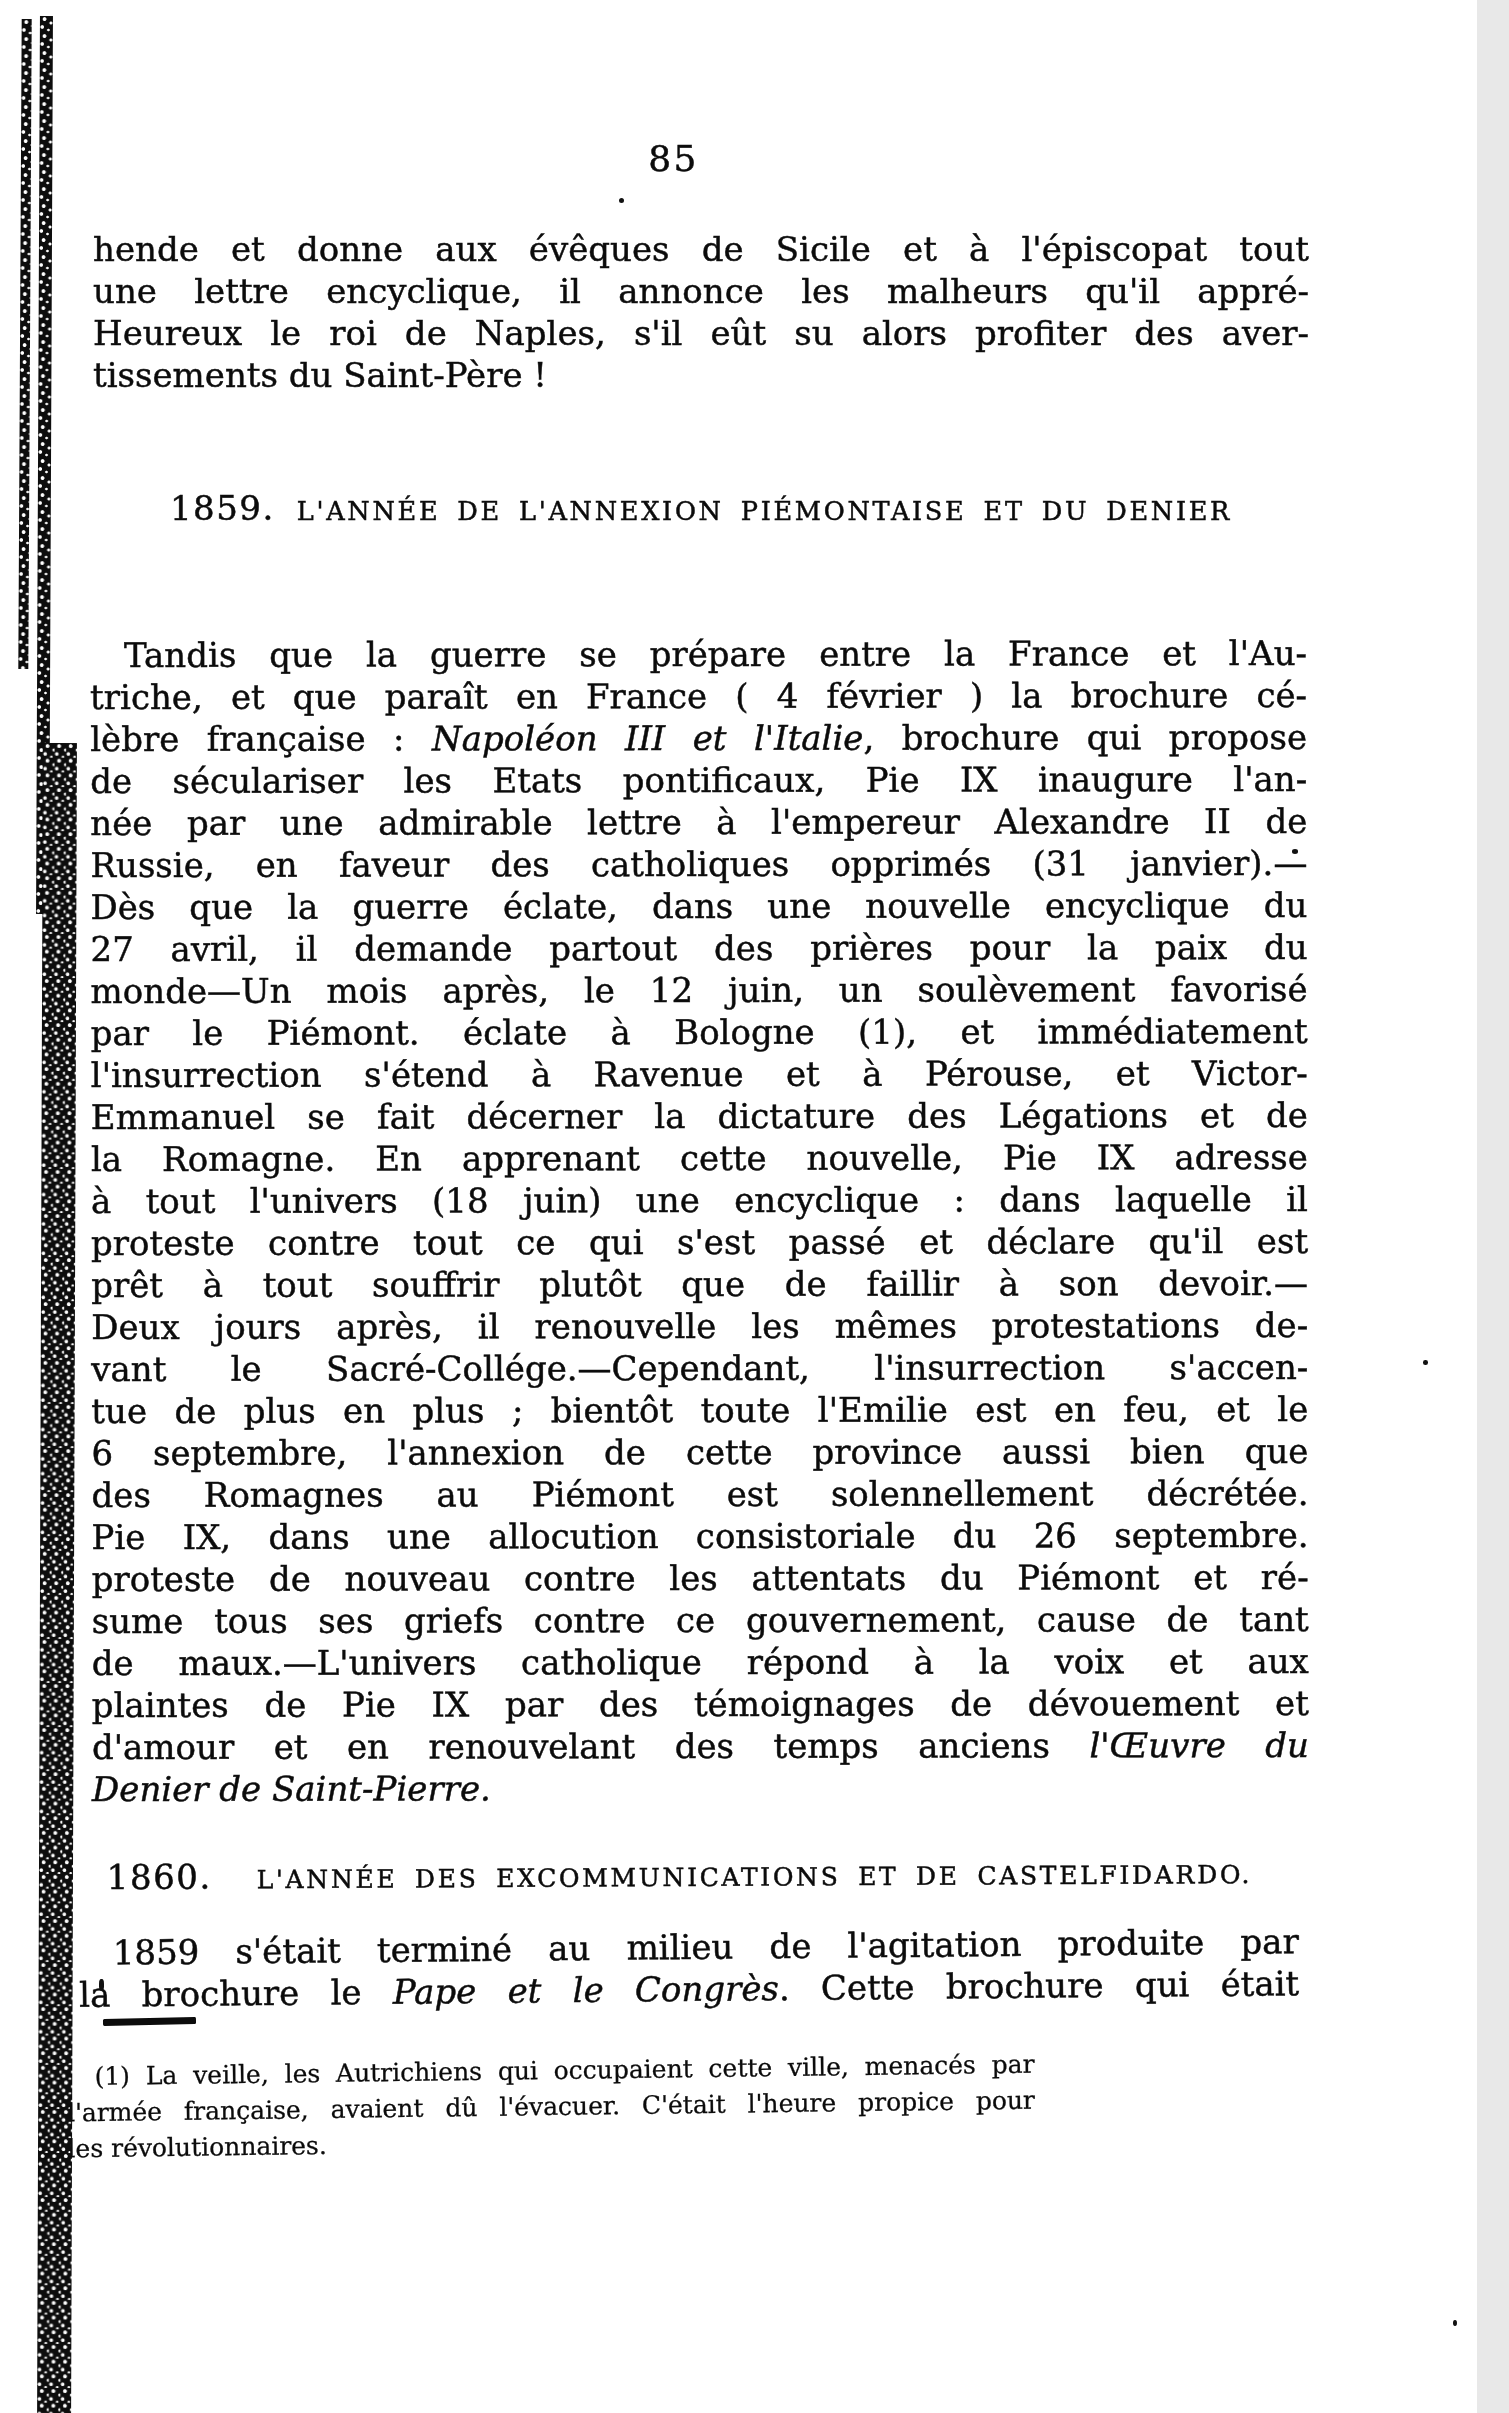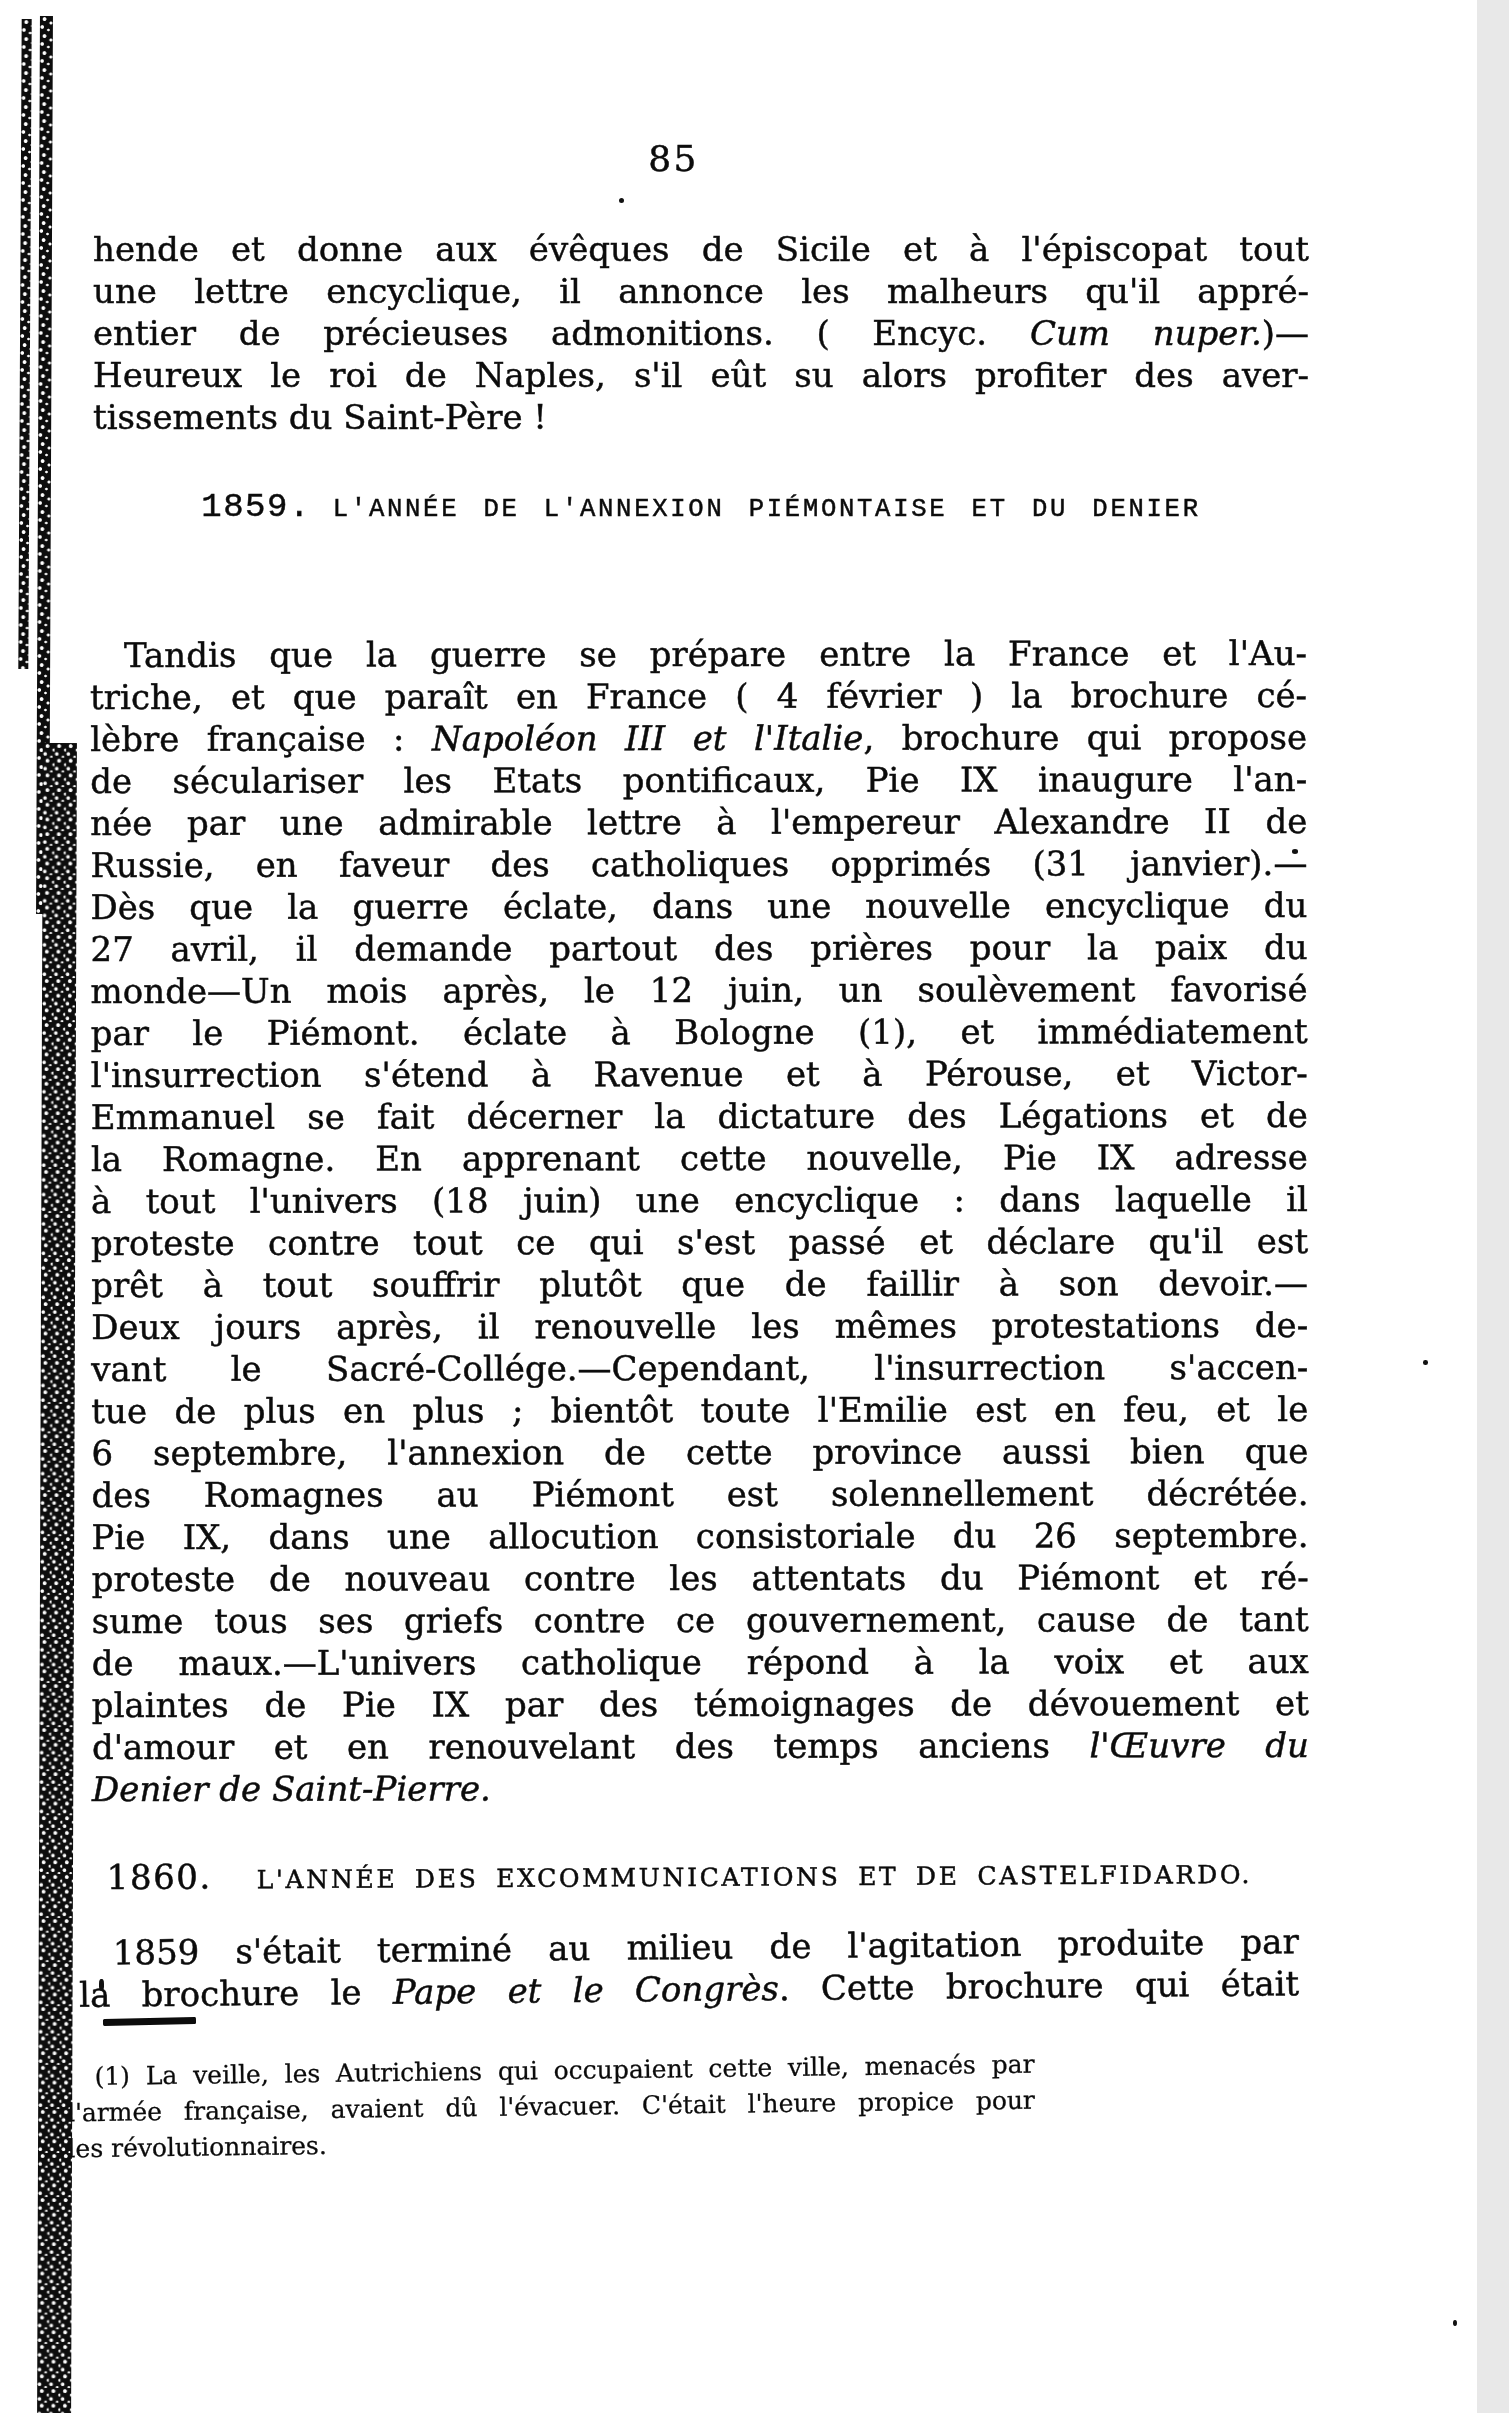--- a/index.html
+++ b/index.html
@@ -41,21 +41,21 @@
     -webkit-text-stroke:0.5px #151515;
   }
   .tline.last{text-align-last:left;}
   .tline.indent{text-indent:34px;}
   .it{font-style:italic;}
   #para1{top:228px;left:93px;width:1216px;}
   #para2{top:633px;left:91px;width:1217px;transform:rotate(-.1deg);}
   
   .heading{position:absolute;text-align:center;white-space:nowrap;
            -webkit-text-stroke:0.5px #111;}
-  #heading1859{top:488px;left:93px;width:1216px;font-family:Liberation Mono, monospace;}
+  #heading1859{top:488px;left:93px;width:1216px;}
   #heading1859 .hnum{font-size:34px;margin-right:22px;letter-spacing:1.5px;}
   #heading1859 .hrest{font-size:25.6px;letter-spacing:2.7px;word-spacing:6.2px;}
   #heading1859 .hline2{margin-top:18.6px;font-size:25.6px;letter-spacing:2.7px;word-spacing:6.2px;}
   #heading1860{top:1854px;left:68px;width:1223px;transform:rotate(-.3deg);}
   #heading1860 .hnum{font-size:34px;margin-right:45px;letter-spacing:1.5px;}
   #heading1860 .hrest{font-size:25px;letter-spacing:2.7px;word-spacing:7px;}
   
   #para3{top:1926px;left:79px;width:1220px;transform:rotate(-.55deg);}
   
   .frule{
@@ -80,21 +80,20 @@
 
   <div class="band band-a"></div>
   <div class="band band-b"></div>
   <div class="band band-c"></div>
 
   <div class="pageno">85</div>
 
   <div class="block" id="para1">
       <div class="tline"><span>hende et donne aux évêques de Sicile et à l'épiscopat tout</span></div>
       <div class="tline"><span>une lettre encyclique, il annonce les malheurs qu'il appré-</span></div>
-      <div class="tline"><span>entier de précieuses admonitions. ( Encyc. </span><span class="it">Cum nuper.</span><span>)—</span></div>
       <div class="tline"><span>Heureux le roi de Naples, s'il eût su alors profiter des aver-</span></div>
       <div class="tline last"><span>tissements du Saint-Père !</span></div>
     </div>
 
   <div class="heading" id="heading1859">
     <div>
       <span class="hnum">1859.</span><span class="hrest">L'ANNÉE DE L'ANNEXION PIÉMONTAISE ET DU DENIER</span>
     </div>
   </div>
 

